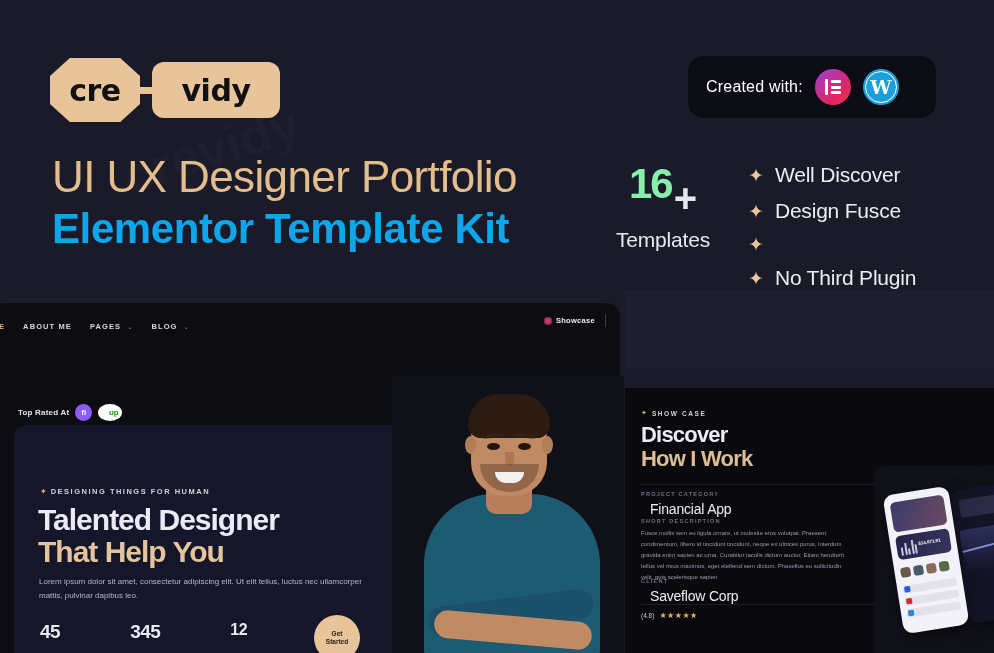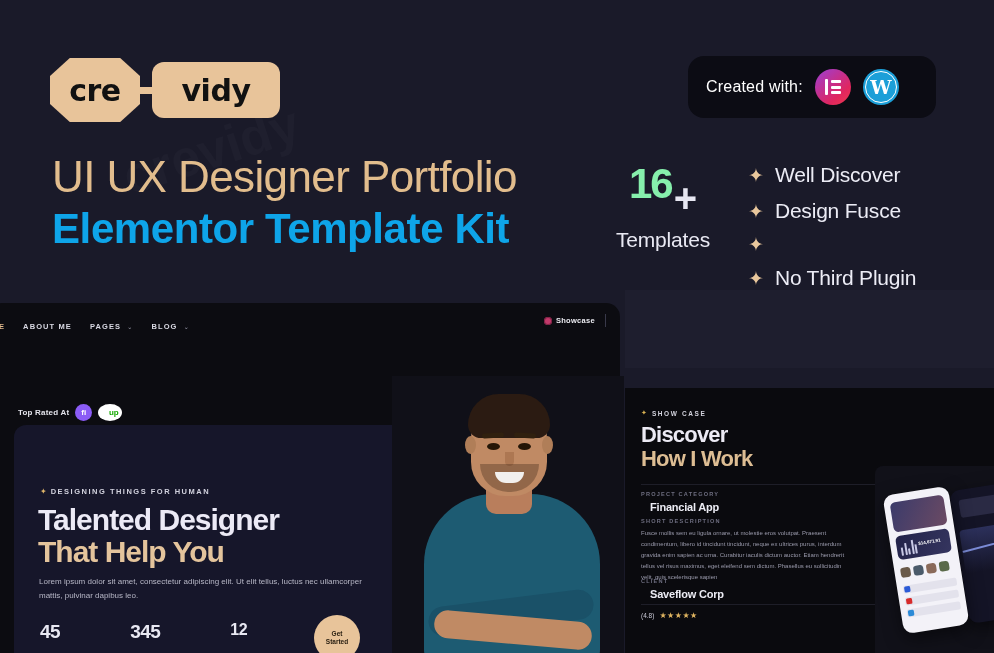--- a/index.html
+++ b/index.html
@@ -142,21 +142,21 @@
   .panel-right{
     position:absolute;left:625px;top:388px;width:370px;height:350px;
     background:#0a0a0e;overflow:hidden;
   }
   .pr-kicker{position:absolute;left:16px;top:21px;display:flex;align-items:center;gap:5px;}
   .pr-kicker .kstar{color:#d9b253;font-size:7px;}
   .pr-kicker .ktxt{font-size:6.5px;font-weight:700;letter-spacing:1.6px;color:#d3d3dd;}
   .pr-h1{position:absolute;left:16px;top:34px;font-size:22px;font-weight:700;color:#eceaf4;letter-spacing:-.8px;}
   .pr-h2{position:absolute;left:16px;top:58px;font-size:22px;font-weight:700;color:#ddbd93;letter-spacing:-.8px;}
   .pr-lbl{position:absolute;font-size:5.6px;font-weight:700;letter-spacing:1.2px;color:#6e6e80;}
-  .pr-val{position:absolute;font-size:11px;font-weight:700;color:#ececf4;letter-spacing:-.2px;padding-left:9px;}
+  .pr-val{position:absolute;font-size:14px;font-weight:400;color:#ececf4;letter-spacing:-.2px;padding-left:9px;}
   .pr-desc{position:absolute;left:16px;top:129px;width:205px;font-size:6px;
     line-height:1.85;color:#9a9aac;}
   .pr-rating{position:absolute;left:16px;top:223px;display:flex;align-items:center;gap:5px;}
   .pr-rating .rv{font-size:6.5px;color:#c9c9d6;}
   .pr-rating .stars{color:#e0b561;font-size:8px;letter-spacing:.5px;}
   .pr-show{position:absolute;right:16px;top:222px;font-size:6.5px;color:#ddbd93;
     border-bottom:1px solid #8a7350;padding-bottom:1px;}
   .pr-div{position:absolute;left:16px;width:300px;height:1px;background:#1e1e28;}
 
   

